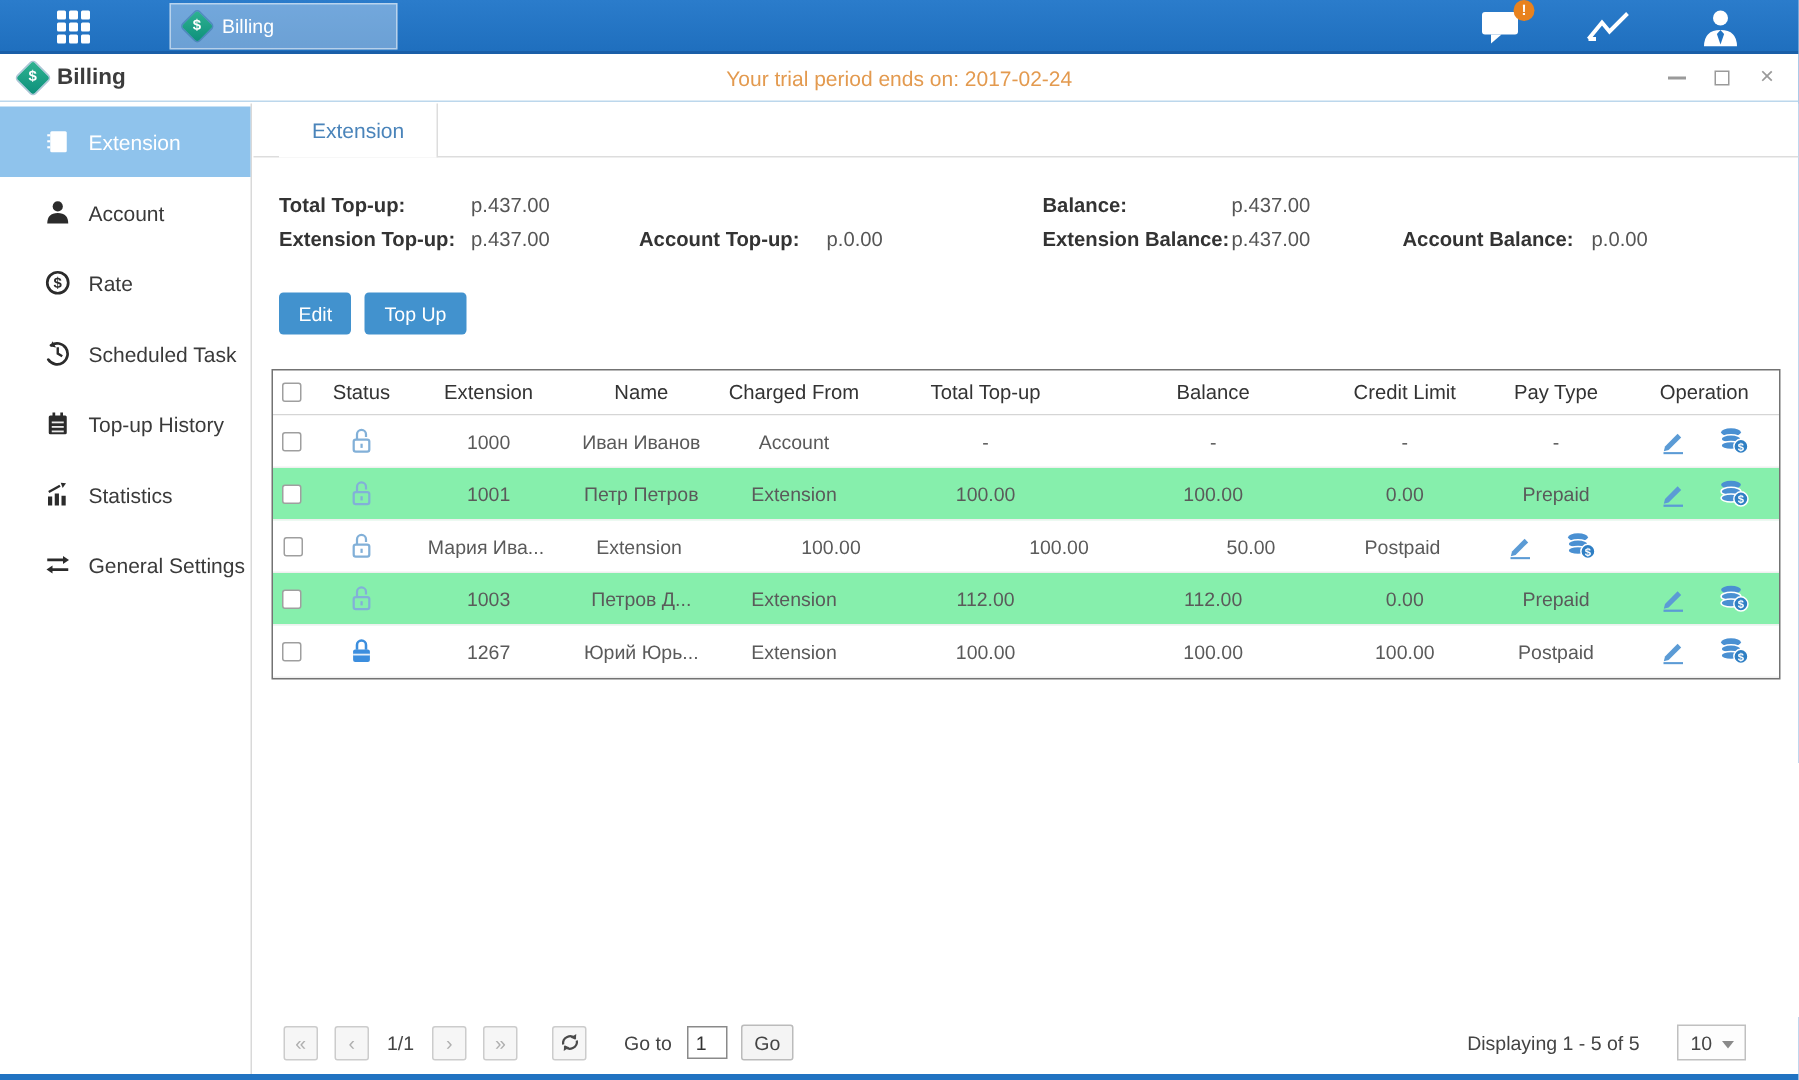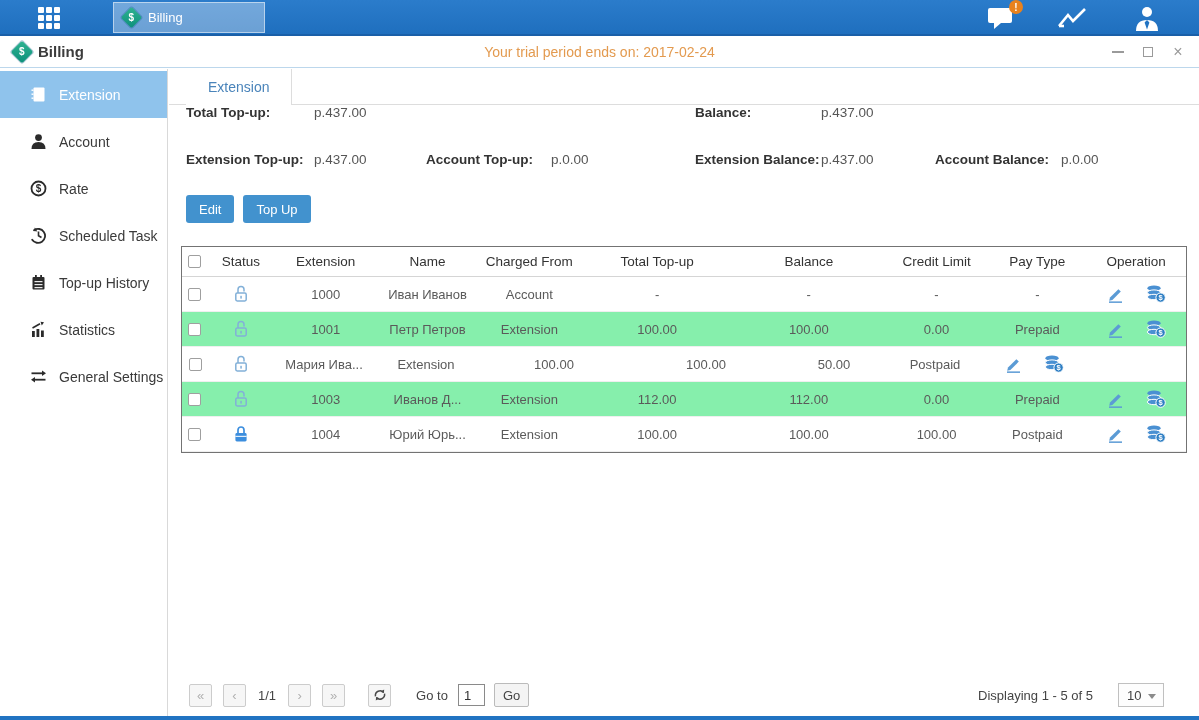--- a/index.html
+++ b/index.html
@@ -61,21 +61,21 @@
   
   .main { position:absolute; top:33px; left:169px; right:0; bottom:0; background:#fff; }
   .tabbar { height:36px; border-bottom:1px solid #ddd; display:flex; padding-left:17px; }
   .tab { background:#fff; border-right:1px solid #ddd; margin-bottom:-1px;
     padding:0 22px; display:flex; align-items:center; font-size:14px;
     color:#4a84ba; cursor:pointer; }
 
   .summary { position:relative; height:90px; font-size:13.5px; color:#555; }
   .summary .lab { position:absolute; font-weight:bold; color:#333; }
   .summary .val { position:absolute; color:#555; }
-  .r1 { top:0; } .r2 { top:47px; }
+  .r1 { top:24px; } .r2 { top:47px; }
 
   .btn-row { display:flex; gap:9px; padding-left:17px; height:28px; }
   .btn { background:#4292ce; color:#fff; font-size:13px; border:none;
     border-radius:3px; padding:0 13px; height:28px; cursor:pointer;
     font-family:inherit; }
 
   
   .table { margin:23px 0 0 12px; width:1006px; border:1px solid #737373; }
   .thead { display:flex; height:30px; border-bottom:1px solid #d5d5d5;
     font-size:13.5px; color:#333; }
@@ -416,21 +416,21 @@
       <span class="lock unlocked">
         <svg class="lock-open-svg" width="16" height="18" viewBox="0 0 16 18">
           <rect x="2.8" y="8" width="10.4" height="8" rx="1.4" fill="none" stroke="#82b0d8" stroke-width="1.5"></rect>
           <rect x="7.3" y="10.8" width="1.5" height="2.8" fill="#82b0d8"></rect>
           <path d="M5 8 V4.6 a3 3 0 0 1 6 0 V6.4" fill="none" stroke="#82b0d8" stroke-width="1.5"></path>
         </svg>
 
       </span>
     </div>
     <div class="td c-ext">1003</div>
-    <div class="td c-name">Иванов Д...</div>
+    <div class="td c-name">Петров Д...</div>
     <div class="td c-charged">Extension</div>
     <div class="td c-topup">112.00</div>
     <div class="td c-balance">112.00</div>
     <div class="td c-credit">0.00</div>
     <div class="td c-paytype">Prepaid</div>
     <div class="td c-op">
       <span class="op-icon">
         <svg width="17" height="17" viewBox="0 0 17 17">
           <path d="M3 11.6 L11.4 3.2 L13.8 5.6 L5.4 14 L2.2 14.8 Z" fill="#5b9bd5"></path>
           <rect x="2" y="15.4" width="13" height="1.5" fill="#5b9bd5"></rect>
@@ -455,21 +455,21 @@
     <div class="td c-status">
       <span class="lock locked">
 
         <svg class="lock-closed-svg" width="16" height="18" viewBox="0 0 16 18">
           <rect x="2.4" y="8" width="11.2" height="8.4" rx="1.4" fill="#3c8ede"></rect>
           <path d="M5 8.2 V5 a3 3 0 0 1 6 0 V8.2" fill="none" stroke="#3c8ede" stroke-width="1.7"></path>
           <rect x="2.4" y="10.8" width="11.2" height="1.2" fill="#fff" opacity=".85"></rect>
         </svg>
       </span>
     </div>
-    <div class="td c-ext">1004</div>
+    <div class="td c-ext">1267</div>
     <div class="td c-name">Юрий Юрь...</div>
     <div class="td c-charged">Extension</div>
     <div class="td c-topup">100.00</div>
     <div class="td c-balance">100.00</div>
     <div class="td c-credit">100.00</div>
     <div class="td c-paytype">Postpaid</div>
     <div class="td c-op">
       <span class="op-icon">
         <svg width="17" height="17" viewBox="0 0 17 17">
           <path d="M3 11.6 L11.4 3.2 L13.8 5.6 L5.4 14 L2.2 14.8 Z" fill="#5b9bd5"></path>

